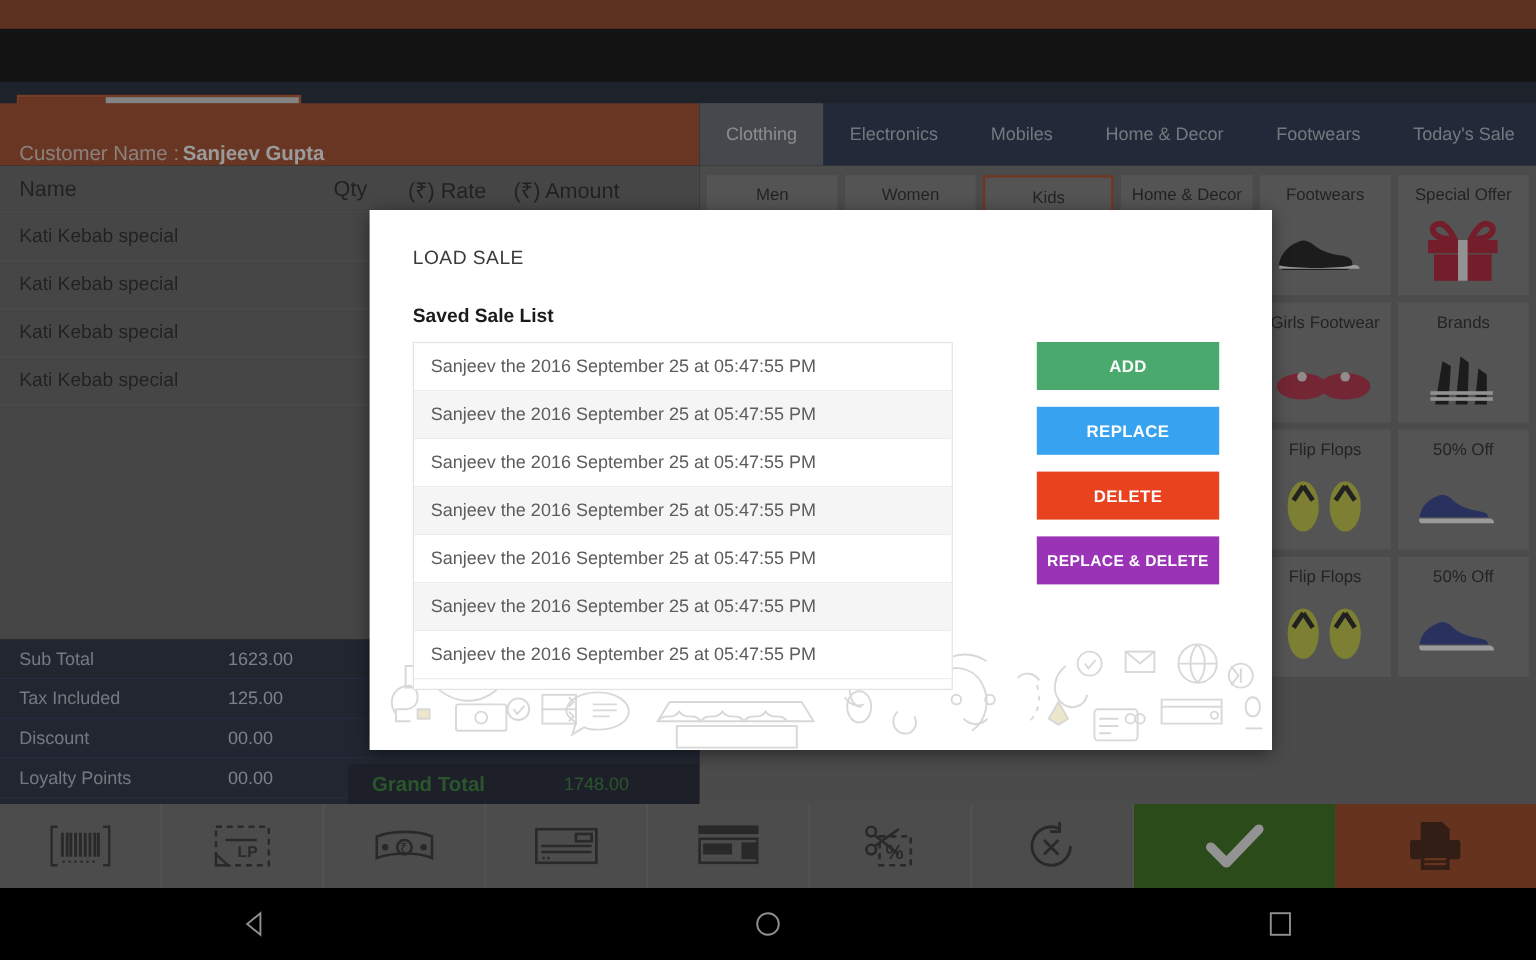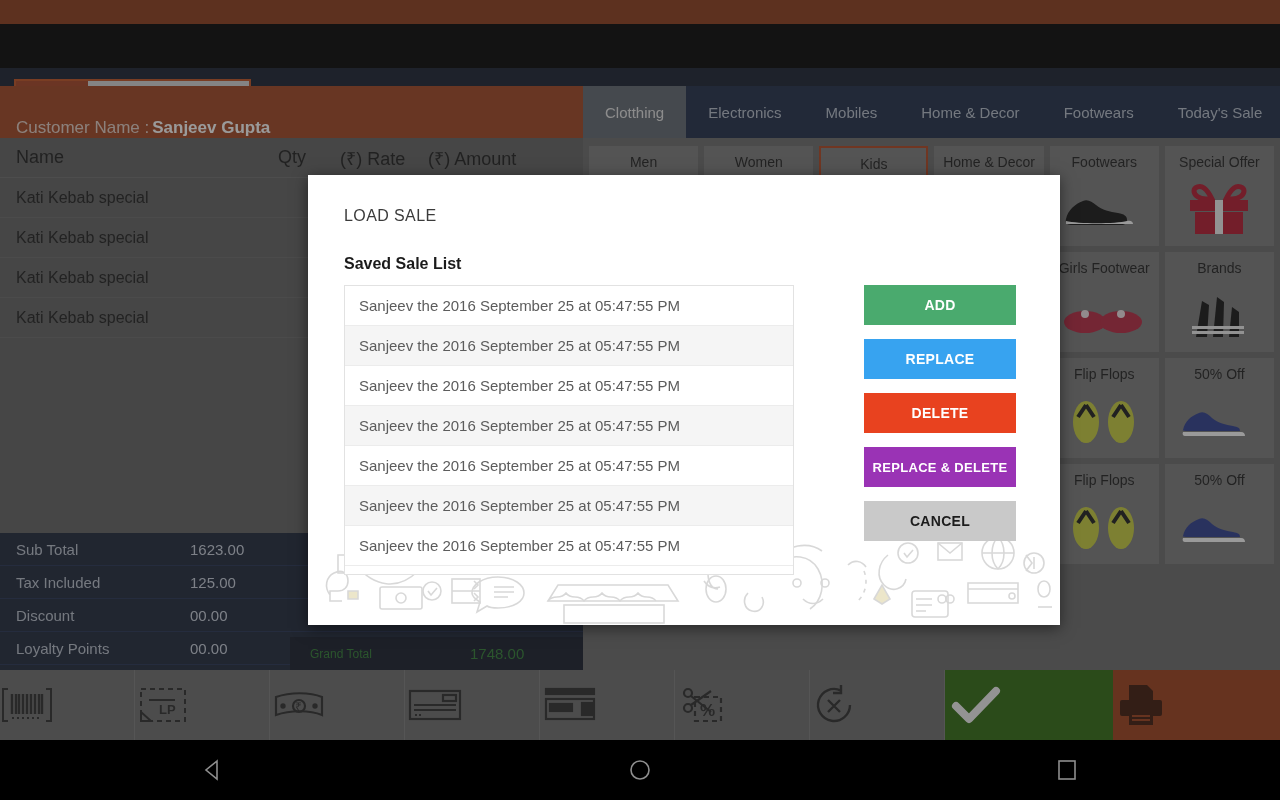--- a/index.html
+++ b/index.html
@@ -130,21 +130,21 @@
     border-bottom: 1px solid #223051;
   }
   .tot-lbl { width: 190px; padding-left: 16px; }
   .tot-val { color: #c8cfdb; }
   .grand {
     position: absolute; left: 290px; top: 637px;
     width: 293px; height: 33px;
     background: #131a28;
     display: flex; align-items: center;
   }
-  .grand .g-lbl { width: 180px; padding-left: 20px; color: #2e7d32; font-weight: normal; font-size: 12px;}
+  .grand .g-lbl { width: 180px; padding-left: 20px; color: #2e7d32; font-weight: bold; font-size: 17px;}
   .grand .g-val { color: #2e7d32; font-weight: normal; font-size: 15px;}
 
   
   .catalog {
     position: absolute; left: 583px; top: 138px;
     width: 697px; height: 532px;
     background: #6b6b6b;
     padding: 8px 6px;
   }
   .cat-grid {
@@ -170,21 +170,21 @@
 
   
   .toolbar {
     position: absolute; left: 0; top: 670px;
     width: 1280px; height: 70px;
     background: #6d6d6d;
     display: flex;
   }
   .tb-btn {
     flex: 1;
-    display: flex; align-items: center; 
+    display: flex; align-items: center; justify-content: center;
     border-right: 1px solid #7d7d7d;
   }
   .tb-btn.ok { background: #2e6b0e; flex: 1.25; border-right: none;}
   .tb-btn.print { background: #9d3d17; flex: 1.25; border-right: none;}
   .tb-btn svg { display: block; }
 
   
   .nav-bar {
     position: absolute; left: 0; top: 740px;
     width: 1280px; height: 60px;
@@ -724,17 +724,16 @@
       <div class="sale-item">Sanjeev the 2016 September 25 at 05:47:55 PM</div>
       <div class="sale-item">Sanjeev the 2016 September 25 at 05:47:55 PM</div>
       <div class="sale-item">Sanjeev the 2016 September 25 at 05:47:55 PM</div>
     </div>
 
     <div class="dlg-actions">
       <button class="dlg-btn b-add">ADD</button>
       <button class="dlg-btn b-replace">REPLACE</button>
       <button class="dlg-btn b-delete">DELETE</button>
       <button class="dlg-btn b-repdel">REPLACE &amp; DELETE</button>
-      <button class="dlg-btn b-cancel">CANCEL</button>
     </div>
   </div>
 
 </div>
 
 </body></html>

